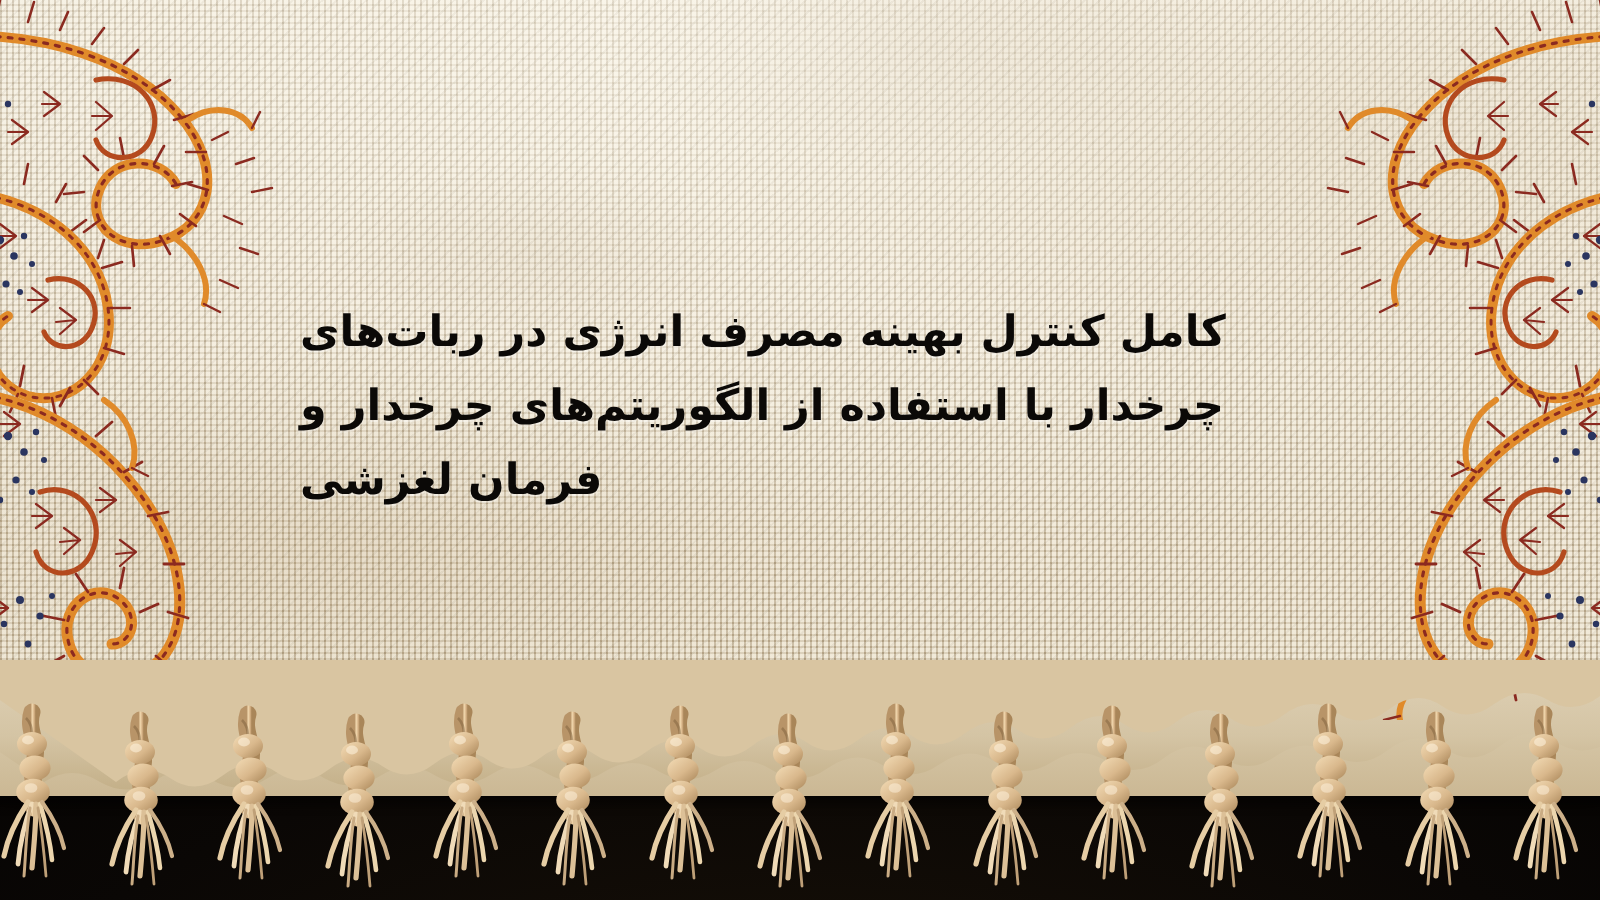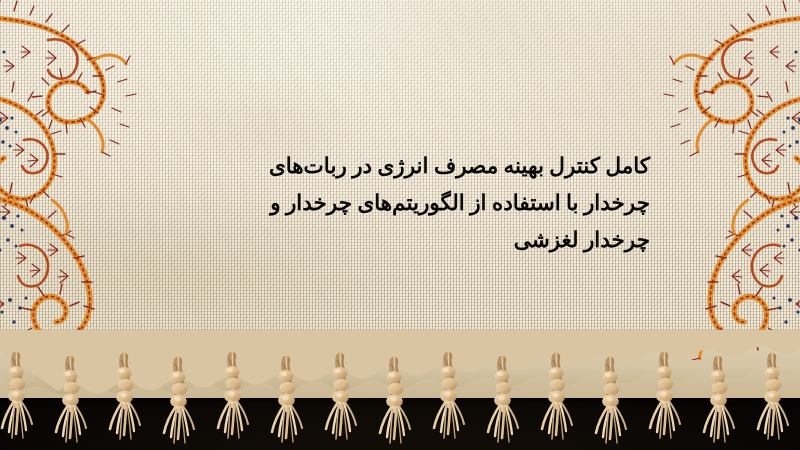--- a/index.html
+++ b/index.html
@@ -66,31 +66,30 @@
 
   
   .fringe{
     position:absolute;left:0;top:330px;width:800px;height:120px;
     pointer-events:none;
   }
 
   
   .title{
     position:absolute;left:0;right:0;top:148px;
-    text-align:right;
+    text-align:left;
     color:#0b0907;
     font-weight:700;
     font-size:21.5px;
     line-height:37px;
     letter-spacing:0;
     text-shadow:0 1px 0 rgba(255,255,255,.35);
     direction:rtl;
     z-index:6;
     padding:0 150px;
-    font-family:Liberation Serif, serif;
   }
   .title .ln{display:block;white-space:nowrap;}
 </style>
 </head>
 <body>
 
 <div id="stage">
 
   <div class="backdrop"></div>
 
@@ -322,21 +321,21 @@
           <path d="M112,70 l8,-4 M124,82 l9,-3 M132,96 l10,-2
                    M118,108 l9,4 M126,124 l9,3 M116,140 l9,4"></path>
         </g>
       </g>
     </svg>
   </div>
 
   <div class="title">
     <span class="ln">کامل کنترل بهینه مصرف انرژی در ربات‌های</span>
     <span class="ln">چرخدار با استفاده از الگوریتم‌های چرخدار و</span>
-    <span class="ln">چرخدار لغزشی</span>
+    <span class="ln">فرمان لغزشی</span>
   </div>
 
   <div class="fringe">
     <svg width="800" height="120" viewBox="0 0 800 120">
       <defs>
         <linearGradient id="cordg" x1="0" y1="0" x2="1" y2="0">
           <stop offset="0%" stop-color="#b89468"></stop>
           <stop offset="35%" stop-color="#f0d6ac"></stop>
           <stop offset="70%" stop-color="#d6b286"></stop>
           <stop offset="100%" stop-color="#a98659"></stop>

